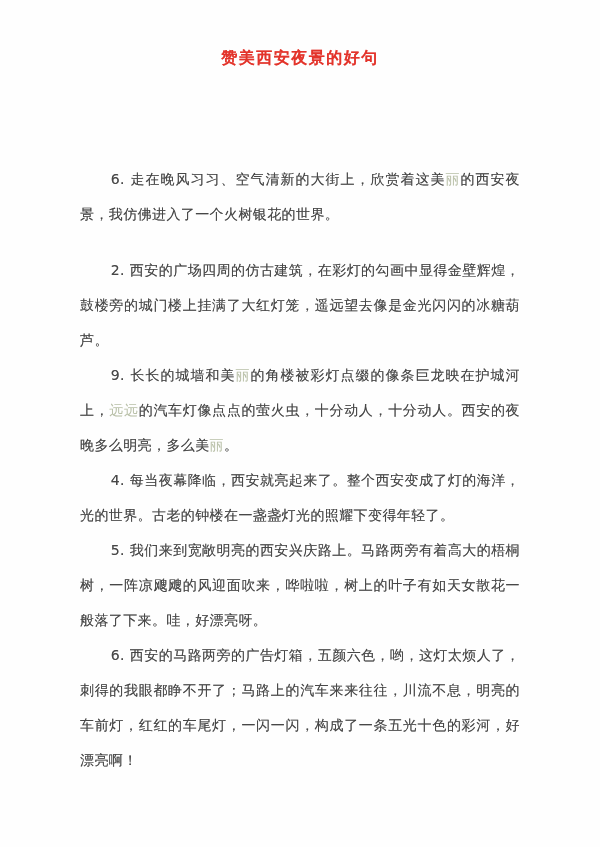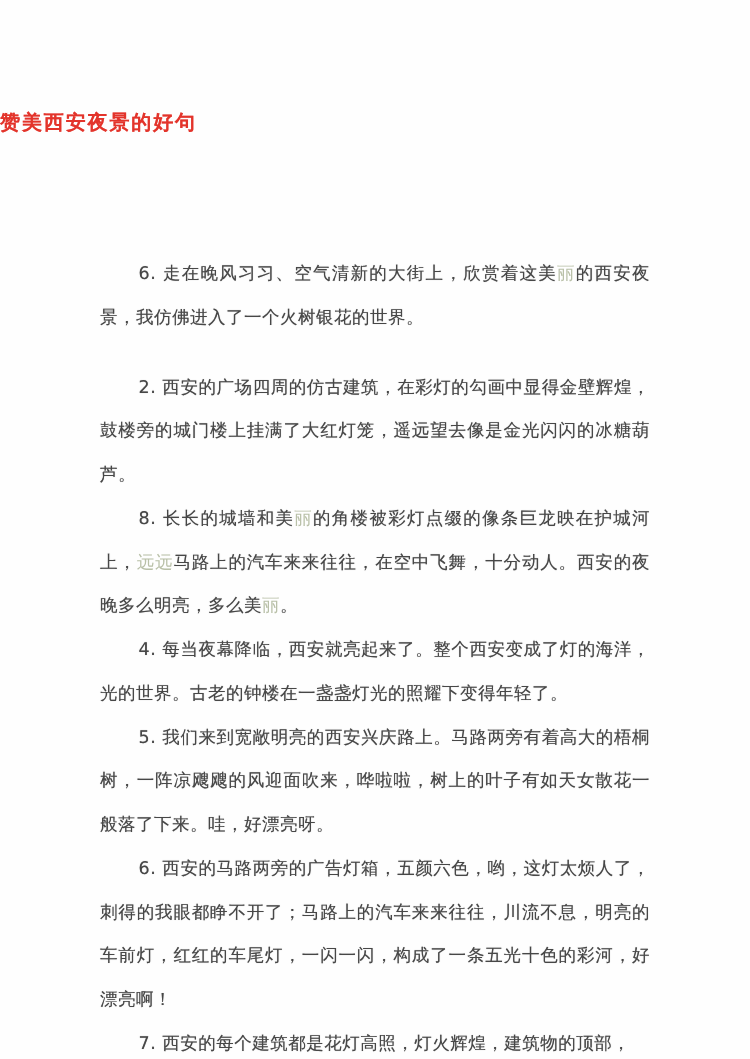--- a/index.html
+++ b/index.html
@@ -15,22 +15,22 @@
     background: var(--page-bg);
     font-family: "DejaVu Sans", "Liberation Sans", sans-serif;
     overflow: hidden;
   }
   .doc {
     width: 600px;
     height: 847px;
     background: var(--page-bg);
   }
   .title {
-    margin-top: 86px;
-    text-align: left;
+    margin-top: 46px;
+    text-align: center;
     color: var(--title-color);
     font-size: 16px;
     font-weight: bold;
     letter-spacing: 1.5px;
     line-height: 24px;
     text-shadow: 0 0 0.5px rgba(227, 52, 43, 0.6);
   }
   .content {
     margin: 92px 80px 0 80px;
     width: 440px;
@@ -54,19 +54,18 @@
   }
 </style>
 </head>
 <body>
 
 <div class="doc">
   <h1 class="title">赞美西安夜景的好句</h1>
   <div class="content">
       <p><span>6. 走在晚风习习、空气清新的大街上，欣赏着这美</span><span class="faded">丽</span><span>的西安夜景，我仿佛进入了一个火树银花的世界。</span></p>
       <p><span>2. 西安的广场四周的仿古建筑，在彩灯的勾画中显得金壁辉煌，鼓楼旁的城门楼上挂满了大红灯笼，遥远望去像是金光闪闪的冰糖葫芦。</span></p>
-      <p><span>8. 长长的城墙和美</span><span class="faded">丽</span><span>的角楼被彩灯点缀的像条巨龙映在护城河上，</span><span class="faded">远远</span><span>马路上的汽车来来往往，在空中飞舞，十分动人。西安的夜晚多么明亮，多么美</span><span class="faded">丽</span><span>。</span></p>
+      <p><span>9. 长长的城墙和美</span><span class="faded">丽</span><span>的角楼被彩灯点缀的像条巨龙映在护城河上，</span><span class="faded">远远</span><span>的汽车灯像点点的萤火虫，十分动人，十分动人。西安的夜晚多么明亮，多么美</span><span class="faded">丽</span><span>。</span></p>
       <p><span>4. 每当夜幕降临，西安就亮起来了。整个西安变成了灯的海洋，光的世界。古老的钟楼在一盏盏灯光的照耀下变得年轻了。</span></p>
       <p><span>5. 我们来到宽敞明亮的西安兴庆路上。马路两旁有着高大的梧桐树，一阵凉飕飕的风迎面吹来，哗啦啦，树上的叶子有如天女散花一般落了下来。哇，好漂亮呀。</span></p>
       <p><span>6. 西安的马路两旁的广告灯箱，五颜六色，哟，这灯太烦人了，刺得的我眼都睁不开了；马路上的汽车来来往往，川流不息，明亮的车前灯，红红的车尾灯，一闪一闪，构成了一条五光十色的彩河，好漂亮啊！</span></p>
-      <p><span>7. 西安的每个建筑都是花灯高照，灯火辉煌，建筑物的顶部，</span></p>
     </div>
 </div>
 
 </body></html>

